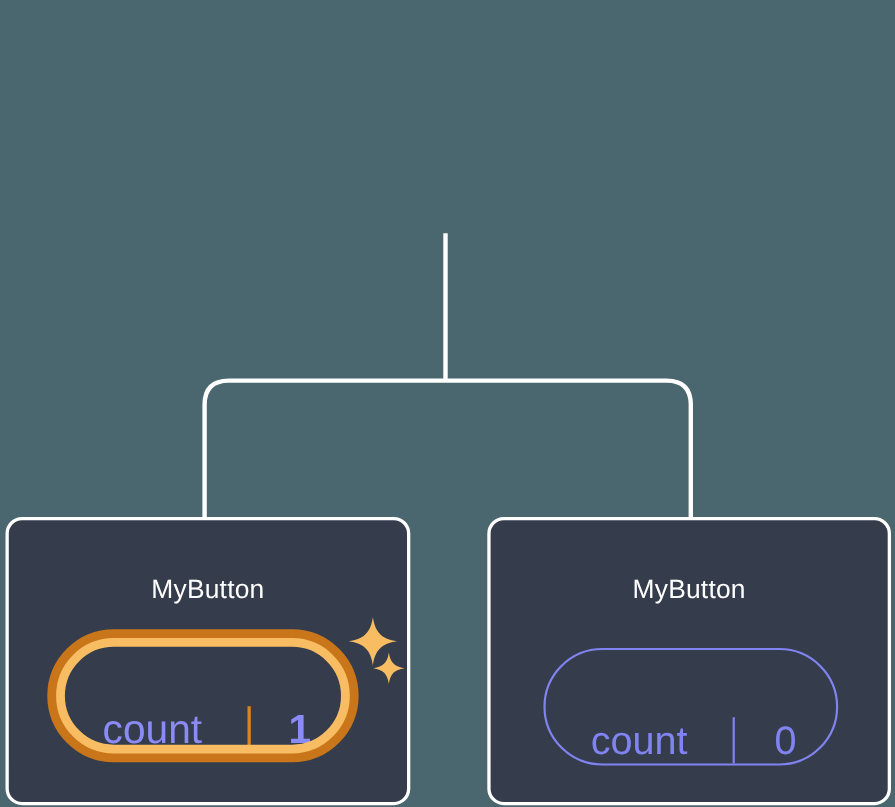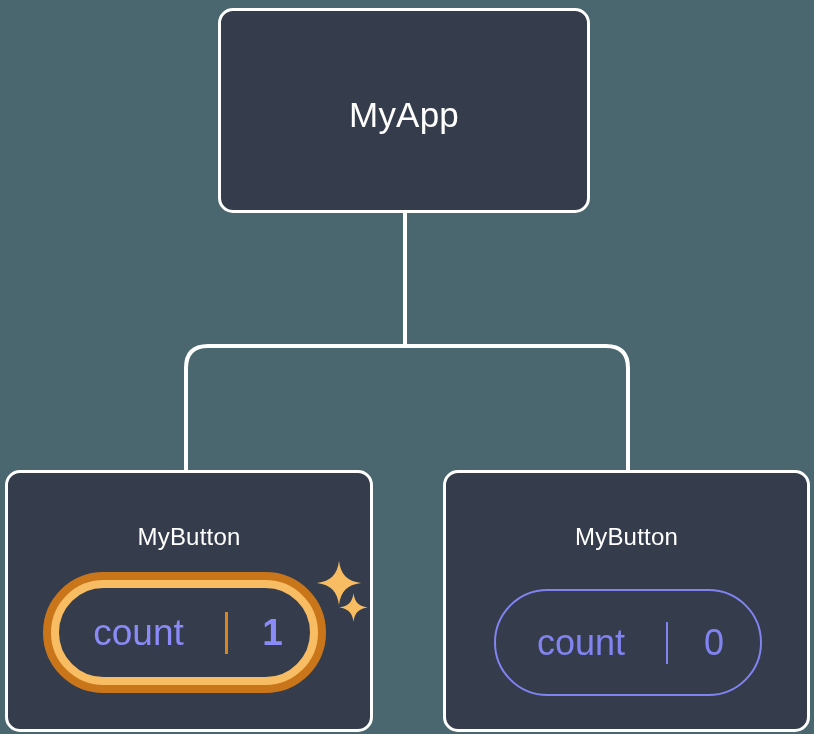--- a/index.html
+++ b/index.html
@@ -67,21 +67,21 @@
   }
   #node-child-left .node-title,
   #node-child-right .node-title {
     top: 50px;
     font-size: 24px;
   }
   .pill {
     position: absolute;
     box-sizing: border-box;
     display: flex;
-    align-items: center;
+    align-items: flex-end;
   }
 
   
   .pill.plain {
     border: 2px solid #8184F0;
     border-radius: 999px;
     background: transparent;
   }
   .pill.plain .pill-key,
   .pill.plain .pill-val {
@@ -169,23 +169,20 @@
 
 <div id="canvas">
 
   <svg id="connector-layer" viewBox="0 0 814 734" width="814" height="734">
 
     <path d="M 405 212 L 405 346" stroke="#FFFFFF" stroke-width="4" fill="none" stroke-linecap="butt"></path>
 
     <path d="M 186 470 L 186 368 Q 186 346 208 346 L 606 346 Q 628 346 628 368 L 628 470" stroke="#FFFFFF" stroke-width="4" fill="none" stroke-linecap="butt" stroke-linejoin="round"></path>
   </svg>
 
-  <div class="node" id="node-root">
-    <div class="node-title">MyApp</div>
-  </div>
 
   <div class="node" id="node-child-left">
     <div class="node-title">MyButton</div>
   </div>
 
   <div class="node" id="node-child-right">
     <div class="node-title">MyButton</div>
   </div>
 
   <div class="pill highlight" id="pill-left">

